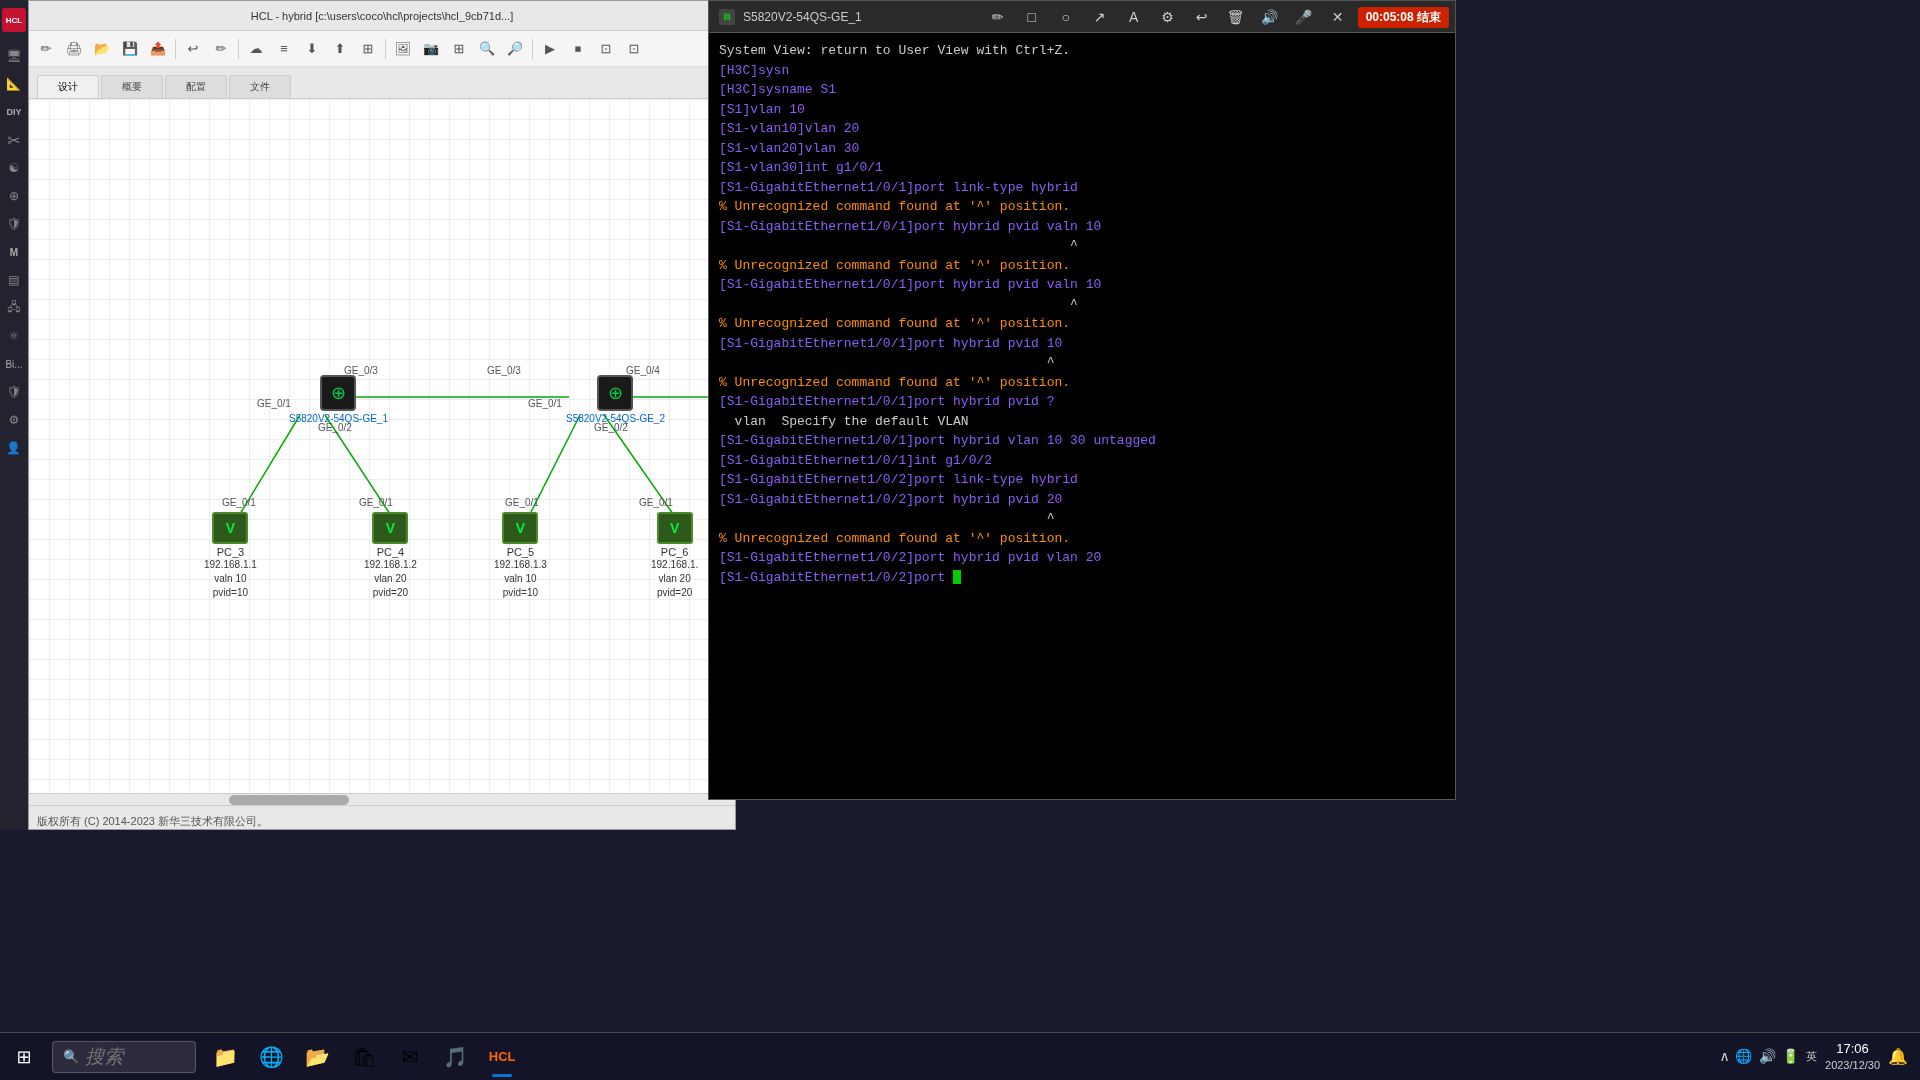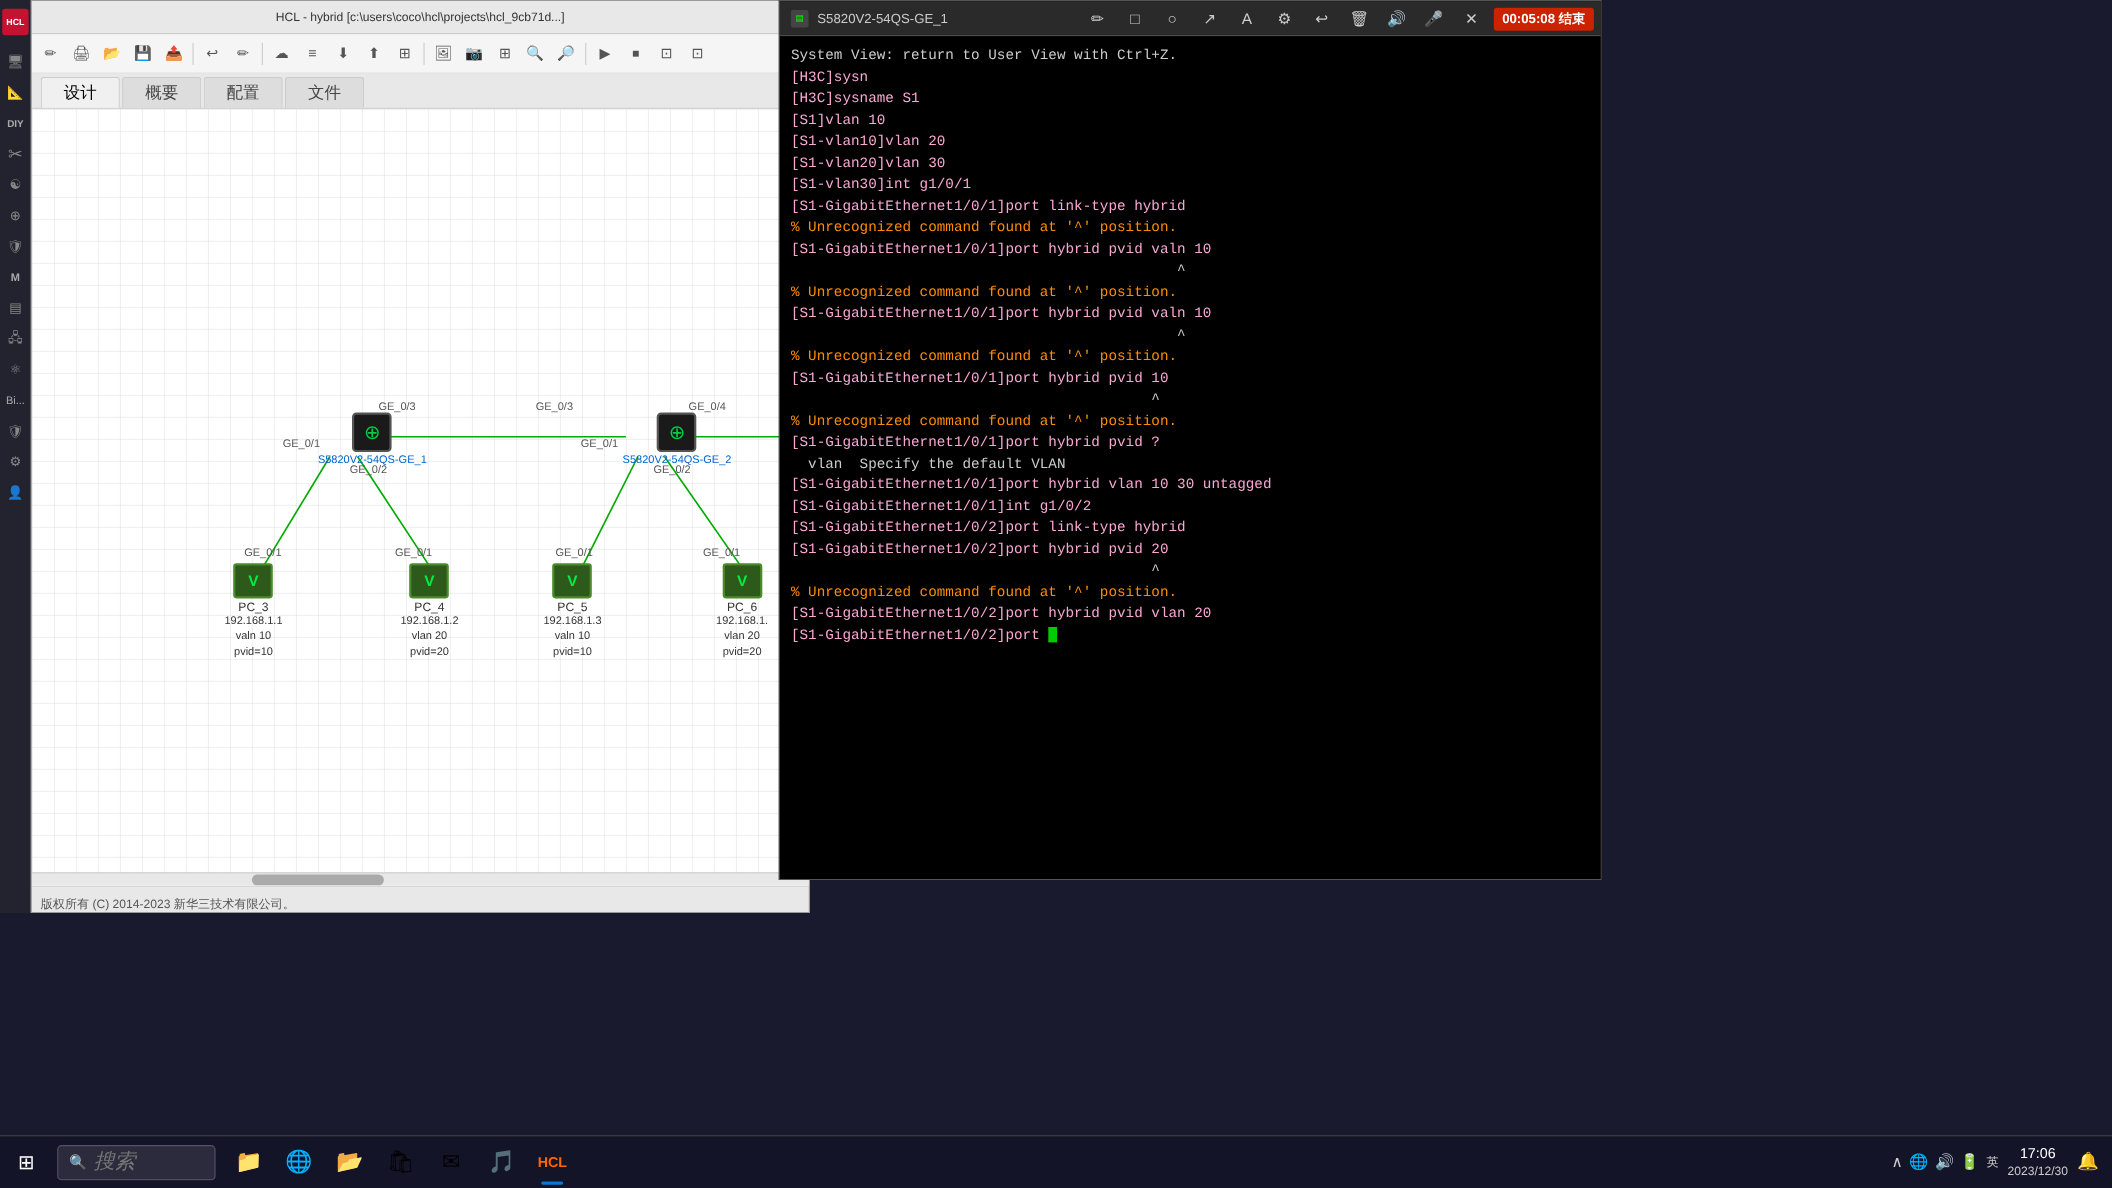--- a/index.html
+++ b/index.html
@@ -45,21 +45,21 @@
     .hcl-tabs {
       height: 32px;
       background: #e8e8e8;
       border-bottom: 1px solid #ccc;
       display: flex; align-items: flex-end;
       padding: 0 8px;
       gap: 2px;
     }
     .hcl-tab {
       padding: 4px 20px;
-      font-size: 15px;
+      font-size: 10px;
       color: #444;
       cursor: pointer;
       background: #ddd;
       border: 1px solid #ccc;
       border-bottom: none;
       border-radius: 3px 3px 0 0;
     }
     .hcl-tab.active {
       background: #f0f0f0;
       color: #000;
@@ -196,21 +196,21 @@
       background: #000;
       padding: 8px 10px;
       overflow: hidden;
       font-family: 'Courier New', monospace;
       font-size: 13px;
       color: #ccc;
       line-height: 1.5;
     }
 
     .term-line { display: block; white-space: pre; }
-    .term-prompt { color: #f9a8d4; }
+    .term-prompt { color: #8b5cf6; }
     .term-error { color: #ff8c00; }
     .term-cursor {
       display: inline-block;
       width: 8px; height: 14px;
       background: #00cc00;
       vertical-align: middle;
       animation: blink 1s step-end infinite;
     }
     @keyframes blink { 50% { opacity: 0; } }
 

